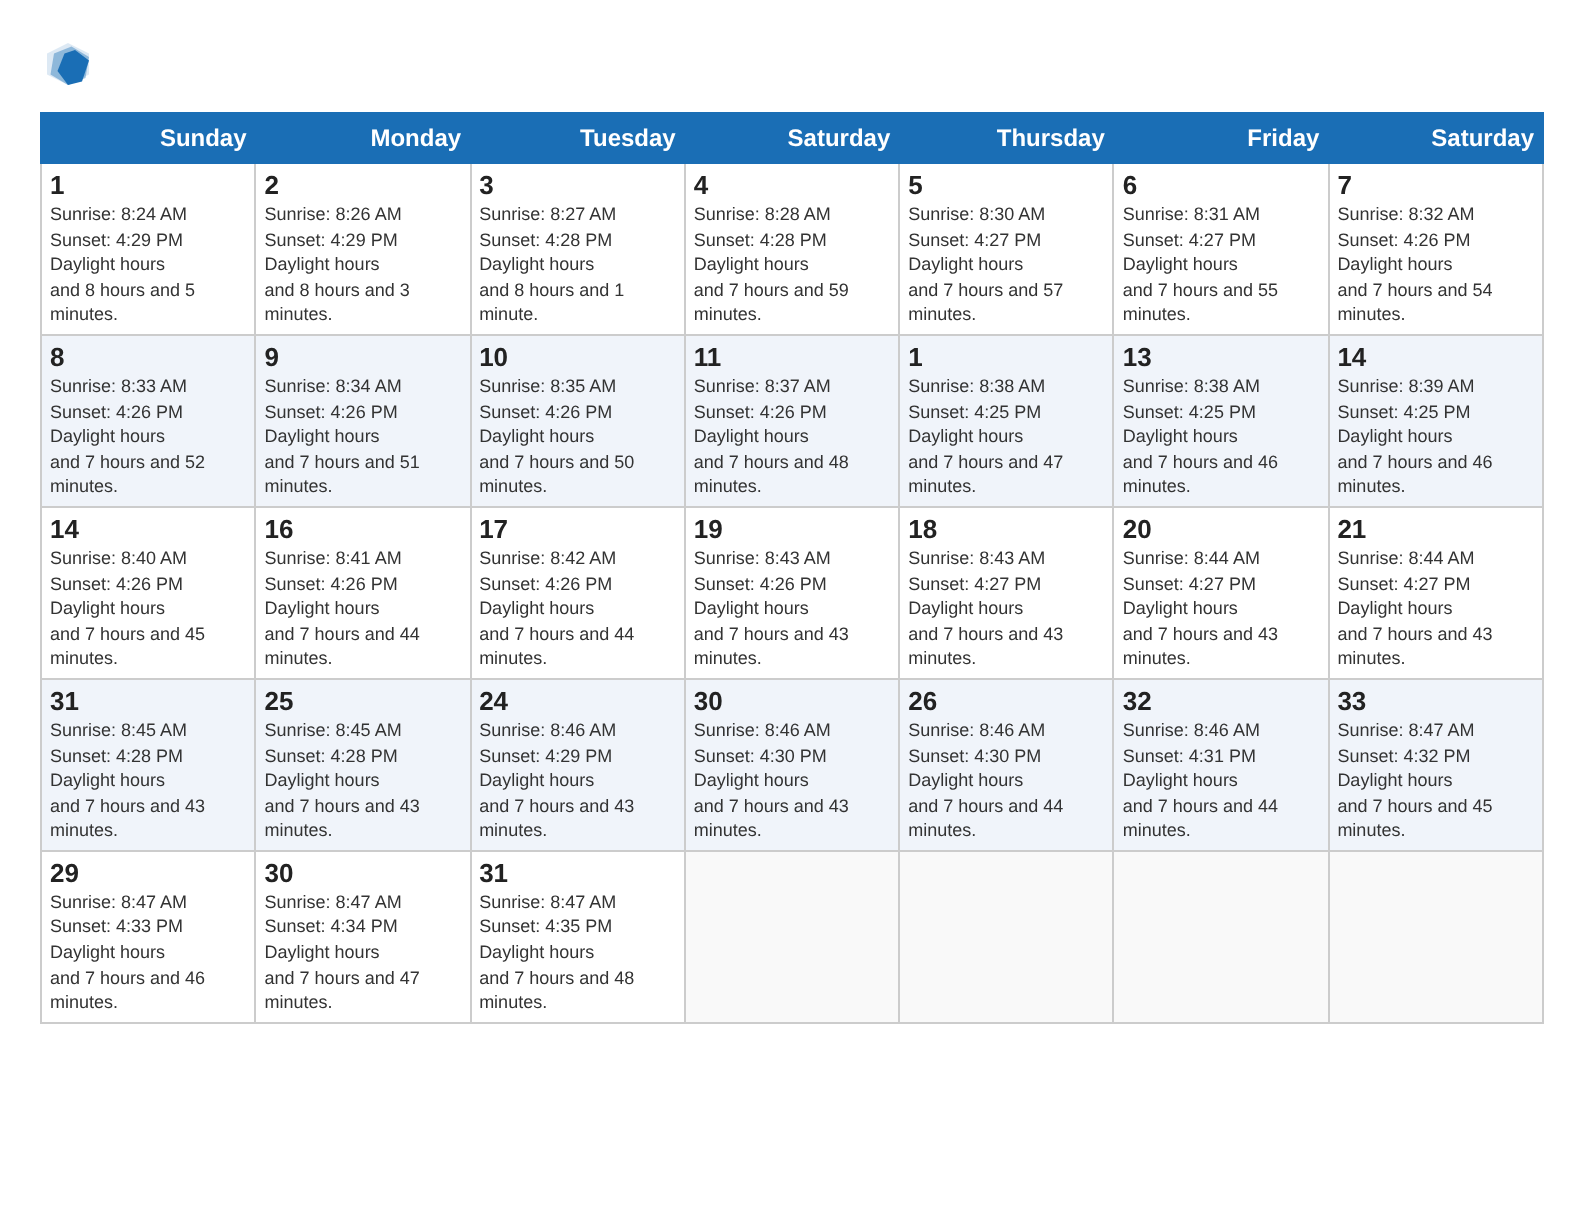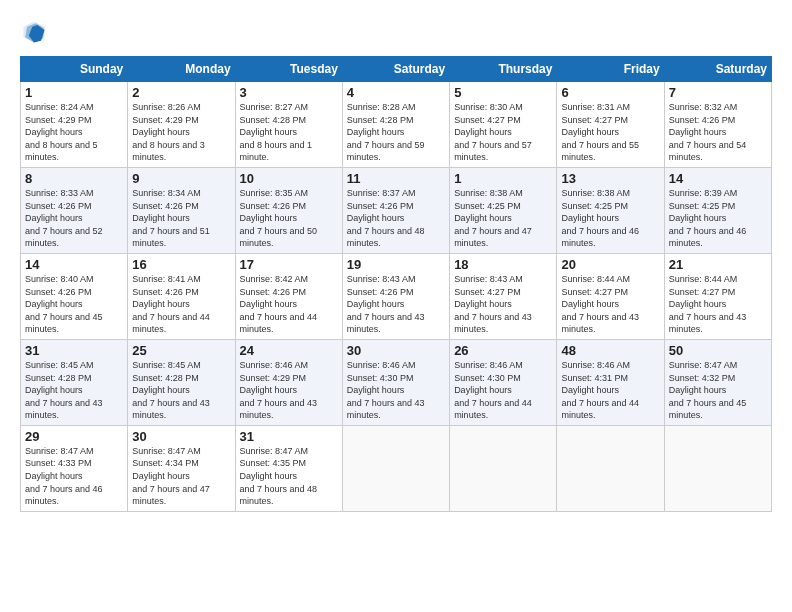--- a/index.html
+++ b/index.html
@@ -364,30 +364,30 @@
           <td>
           <span class="day-num">26</span>
           <div class="cell-content">
             Sunrise: 8:46 AM<br>
             Sunset: 4:30 PM<br>
             Daylight hours<br>
             and 7 hours and 44 minutes.
           </div>
         </td>
           <td>
-          <span class="day-num">48</span>
+          <span class="day-num">32</span>
           <div class="cell-content">
             Sunrise: 8:46 AM<br>
             Sunset: 4:31 PM<br>
             Daylight hours<br>
             and 7 hours and 44 minutes.
           </div>
         </td>
           <td>
-          <span class="day-num">50</span>
+          <span class="day-num">33</span>
           <div class="cell-content">
             Sunrise: 8:47 AM<br>
             Sunset: 4:32 PM<br>
             Daylight hours<br>
             and 7 hours and 45 minutes.
           </div>
         </td>
         </tr>
         <tr>
           <td>

